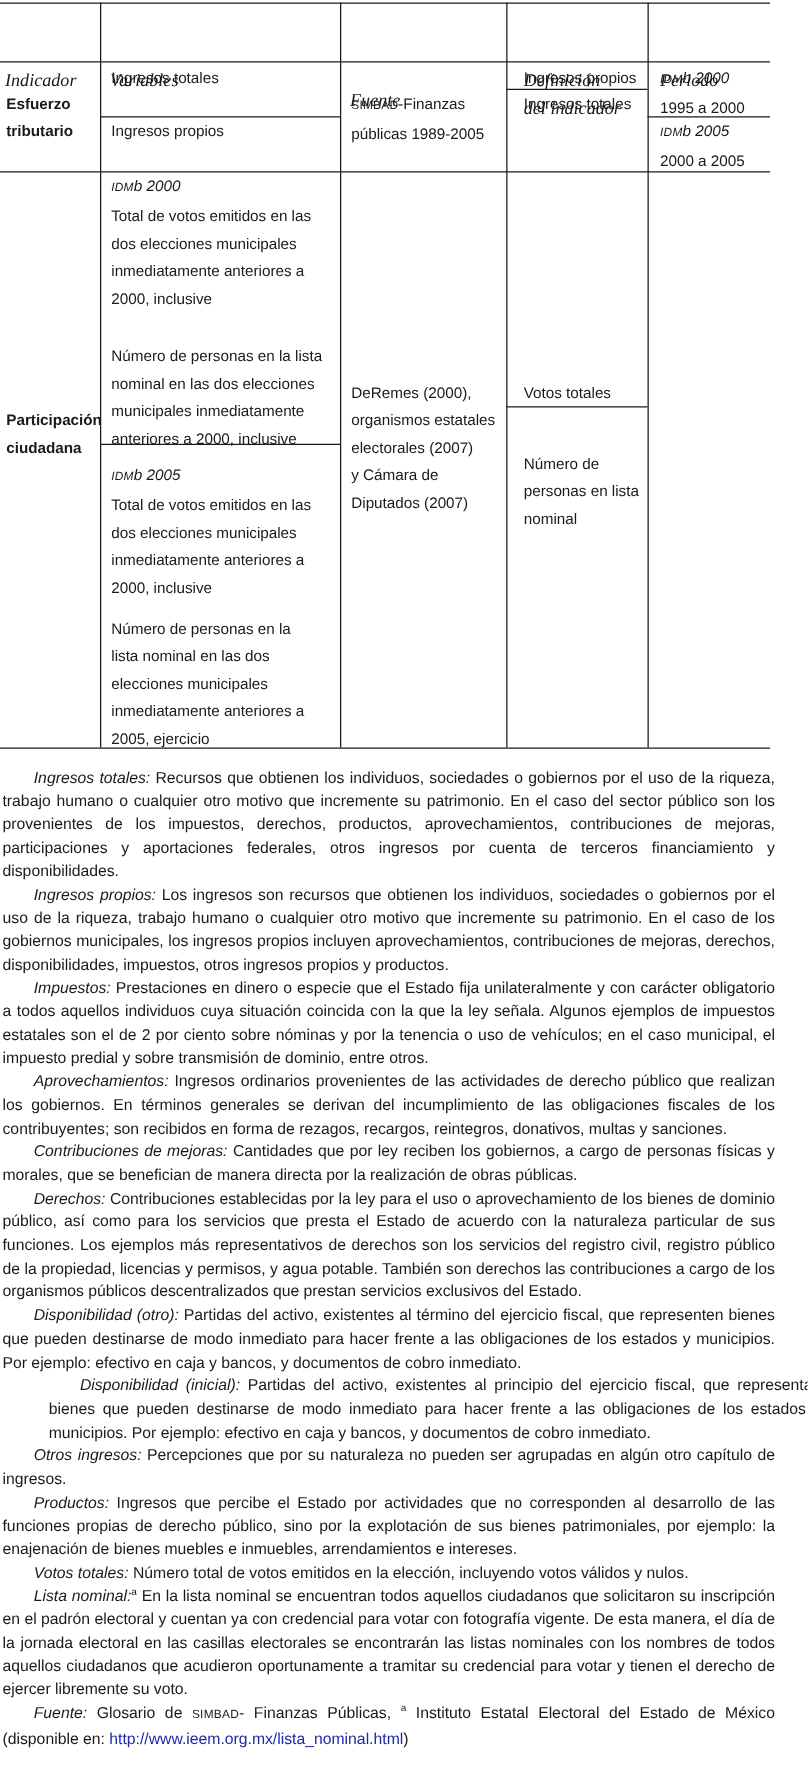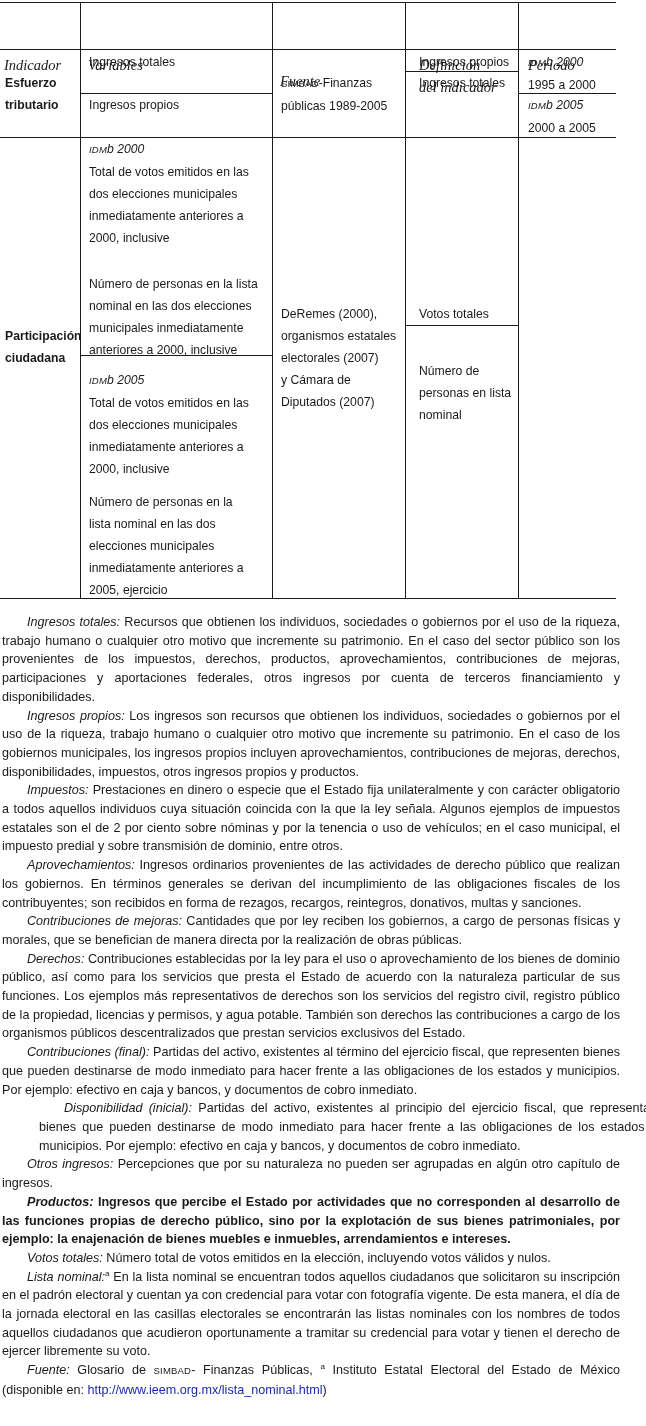--- a/index.html
+++ b/index.html
@@ -135,20 +135,20 @@
   </div>
 </div>
 
 <div id="glossary" class="abs" style="left:0;top:613px;width:635px;">
   <div class="para" style="position:relative;"><span class="term">Ingresos totales:</span><span> Recursos que obtienen los individuos, sociedades o gobiernos por el uso de la riqueza, trabajo humano o cualquier otro motivo que incremente su patrimonio. En el caso del sector público son los provenientes de los impuestos, derechos, productos, aprovechamientos, contribuciones de mejoras, participaciones y aportaciones federales, otros ingresos por cuenta de terceros financiamiento y disponibilidades.</span></div>
   <div class="para" style="position:relative;"><span class="term">Ingresos propios:</span><span> Los ingresos son recursos que obtienen los individuos, sociedades o gobiernos por el uso de la riqueza, trabajo humano o cualquier otro motivo que incremente su patrimonio. En el caso de los gobiernos municipales, los ingresos propios incluyen aprovechamientos, contribuciones de mejoras, derechos, disponibilidades, impuestos, otros ingresos propios y productos.</span></div>
   <div class="para" style="position:relative;"><span class="term">Impuestos:</span><span> Prestaciones en dinero o especie que el Estado fija unilateralmente y con carácter obligatorio a todos aquellos individuos cuya situación coincida con la que la ley señala. Algunos ejemplos de impuestos estatales son el de 2 por ciento sobre nóminas y por la tenencia o uso de vehículos; en el caso municipal, el impuesto predial y sobre transmisión de dominio, entre otros.</span></div>
   <div class="para" style="position:relative;"><span class="term">Aprovechamientos:</span><span> Ingresos ordinarios provenientes de las actividades de derecho público que realizan los gobiernos. En términos generales se derivan del incumplimiento de las obligaciones fiscales de los contribuyentes; son recibidos en forma de rezagos, recargos, reintegros, donativos, multas y sanciones.</span></div>
   <div class="para" style="position:relative;"><span class="term">Contribuciones de mejoras:</span><span> Cantidades que por ley reciben los gobiernos, a cargo de personas físicas y morales, que se benefician de manera directa por la realización de obras públicas.</span></div>
   <div class="para" style="position:relative;"><span class="term">Derechos:</span><span> Contribuciones establecidas por la ley para el uso o aprovechamiento de los bienes de dominio público, así como para los servicios que presta el Estado de acuerdo con la naturaleza particular de sus funciones. Los ejemplos más representativos de derechos son los servicios del registro civil, registro público de la propiedad, licencias y permisos, y agua potable. También son derechos las contribuciones a cargo de los organismos públicos descentralizados que prestan servicios exclusivos del Estado.</span></div>
-  <div class="para" style="position:relative;"><span class="term">Contribuciones (final):</span><span> Partidas del activo, existentes al término del ejercicio fiscal, que representen bienes que pueden destinarse de modo inmediato para hacer frente a las obligaciones de los estados y municipios. Por ejemplo: efectivo en caja y bancos, y documentos de cobro inmediato.</span></div>
+  <div class="para" style="position:relative;"><span class="term">Disponibilidad (otro):</span><span> Partidas del activo, existentes al término del ejercicio fiscal, que representen bienes que pueden destinarse de modo inmediato para hacer frente a las obligaciones de los estados y municipios. Por ejemplo: efectivo en caja y bancos, y documentos de cobro inmediato.</span></div>
   <div class="para" style="position:relative;margin-left:37px;"><span class="term">Disponibilidad (inicial):</span><span> Partidas del activo, existentes al principio del ejercicio fiscal, que representan bienes que pueden destinarse de modo inmediato para hacer frente a las obligaciones de los estados y municipios. Por ejemplo: efectivo en caja y bancos, y documentos de cobro inmediato.</span></div>
   <div class="para" style="position:relative;"><span class="term">Otros ingresos:</span><span> Percepciones que por su naturaleza no pueden ser agrupadas en algún otro capítulo de ingresos.</span></div>
-  <div class="para" style="position:relative;font-weight:bold;"><span class="term">Productos:</span><span> Ingresos que percibe el Estado por actividades que no corresponden al desarrollo de las funciones propias de derecho público, sino por la explotación de sus bienes patrimoniales, por ejemplo: la enajenación de bienes muebles e inmuebles, arrendamientos e intereses.</span></div>
+  <div class="para" style="position:relative;"><span class="term">Productos:</span><span> Ingresos que percibe el Estado por actividades que no corresponden al desarrollo de las funciones propias de derecho público, sino por la explotación de sus bienes patrimoniales, por ejemplo: la enajenación de bienes muebles e inmuebles, arrendamientos e intereses.</span></div>
   <div class="para" style="position:relative;"><span class="term">Votos totales:</span><span> Número total de votos emitidos en la elección, incluyendo votos válidos y nulos.</span></div>
   <div class="para" style="position:relative;"><span class="term">Lista nominal:</span><sup>a</sup><span> En la lista nominal se encuentran todos aquellos ciudadanos que solicitaron su inscripción en el padrón electoral y cuentan ya con credencial para votar con fotografía vigente. De esta manera, el día de la jornada electoral en las casillas electorales se encontrarán las listas nominales con los nombres de todos aquellos ciudadanos que acudieron oportunamente a tramitar su credencial para votar y tienen el derecho de ejercer libremente su voto.</span></div>
   <div class="para" style="position:relative;"><span class="term">Fuente:</span><span> Glosario de </span><span class="sc2">SIMBAD</span><span>- Finanzas Públicas, </span><sup>a</sup><span> Instituto Estatal Electoral del Estado de México (disponible en: </span><span class="link">http://www.ieem.org.mx/lista_nominal.html</span><span>)</span></div>
 </div>
 
 </body></html>

